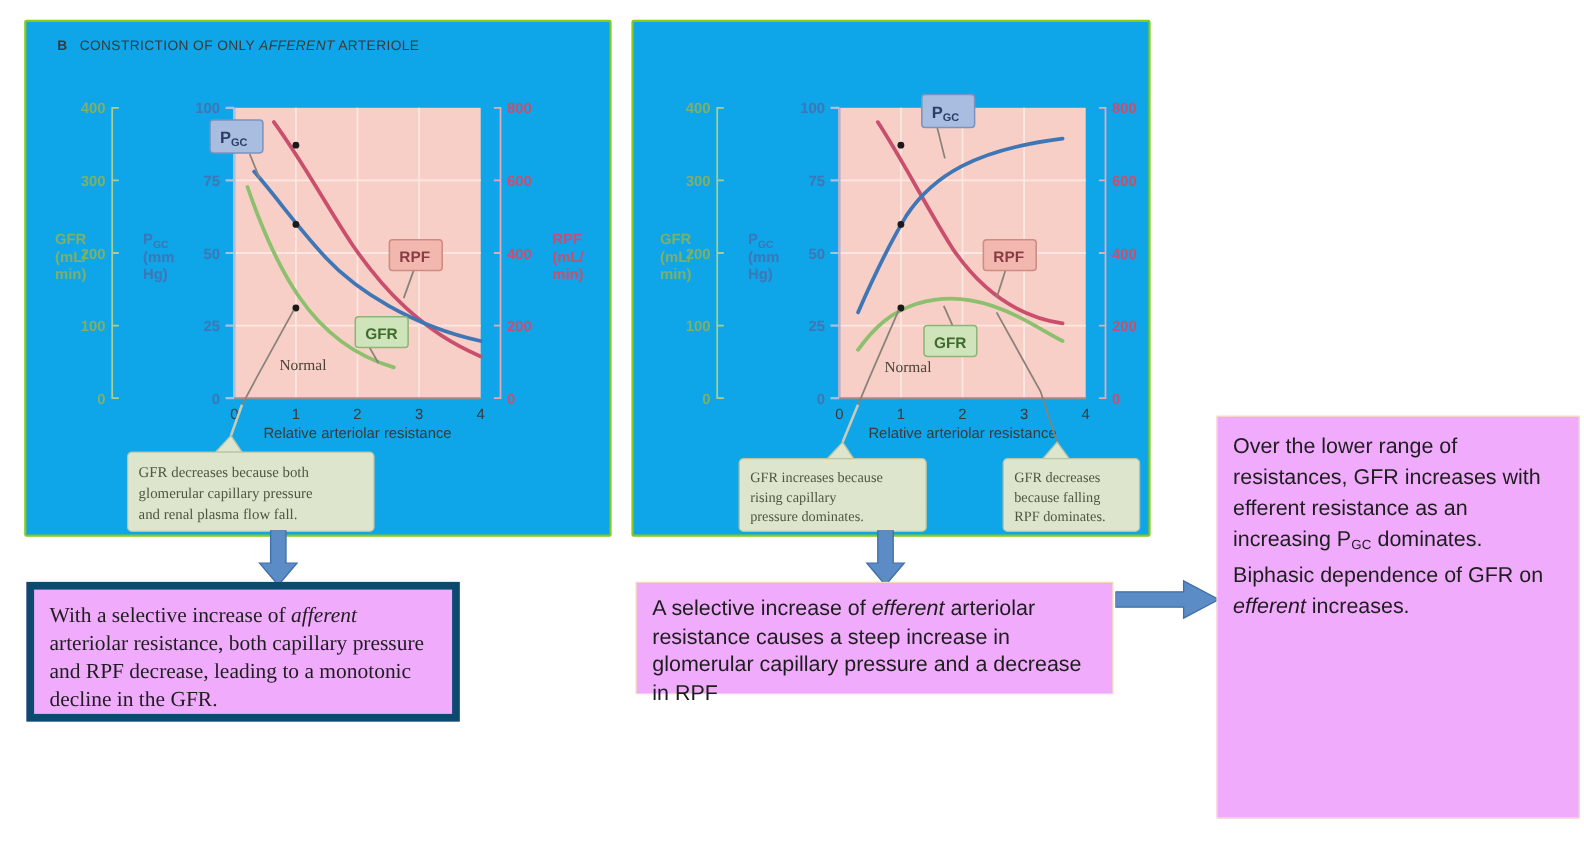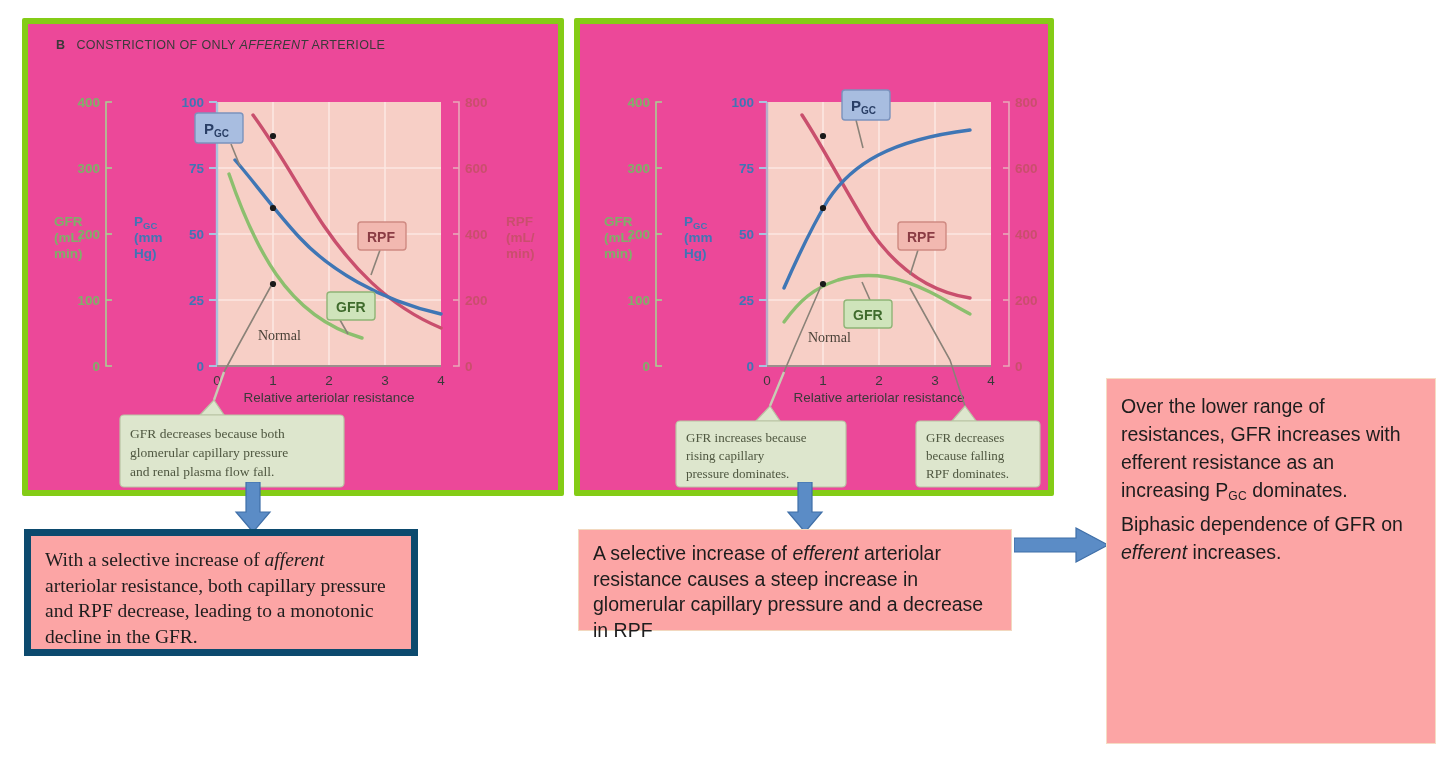--- a/index.html
+++ b/index.html
@@ -2,22 +2,22 @@
 <html><head>
 <meta charset="utf-8">
 <style>
   html,body{margin:0;padding:0;}
   body{
     width:1440px;height:766px;background:#ffffff;
     font-family:"Liberation Sans", sans-serif;
     overflow:hidden;position:relative;
   }
   .panel{
-    position:absolute;background:#ec4899;
-    border:6px solid #84cc16;border-radius:2px;text-decoration:underline;
+    position:absolute;background:#0ea5e9;
+    border:2px solid #84cc16;border-radius:2px;text-decoration:underline;
   }
   #panel-b{left:22px;top:18px;width:530px;height:466px;}
   #panel-c{left:574px;top:18px;width:468px;height:466px;}
 
   .panel-head{
     position:absolute;top:14px;left:28px;
     font-size:12.5px;color:#3a3a3a;letter-spacing:.35px;
     white-space:nowrap;
   }
   .panel-head .pl{font-weight:bold;margin-right:11px;font-size:12.5px;}
@@ -25,21 +25,21 @@
 
   .chart{position:absolute;}
   .chart svg{display:block;}
 
   
   .arrow-down{position:absolute;width:40px;height:52px;}
   .arrow-right{position:absolute;width:96px;height:40px;}
 
   
   .stmt{
-    position:absolute;background:#fca5a5;box-sizing:border-box;
+    position:absolute;background:#f0abfc;box-sizing:border-box;
     font-size:19.5px;line-height:25.5px;color:#1d1d1d;
     padding:11px 13px 10px 14px;
   }
   #stmt-b{left:24px;top:529px;width:394px;height:127px;border:7px solid #0c4a6e;font-family:Liberation Serif, serif;}
   #stmt-c{left:578px;top:529px;width:434px;height:102px;border:1px solid #f2d8bf;}
   #stmt-right{left:1106px;top:378px;width:330px;height:366px;border:1px solid #f6dcc4;
     padding:13px 14px;line-height:28px;font-size:19.5px;}
   .stmt .em{font-style:italic;}
   .stmt p{margin:0;}
   sub{font-size:.62em;vertical-align:-.22em;letter-spacing:.2px;}

